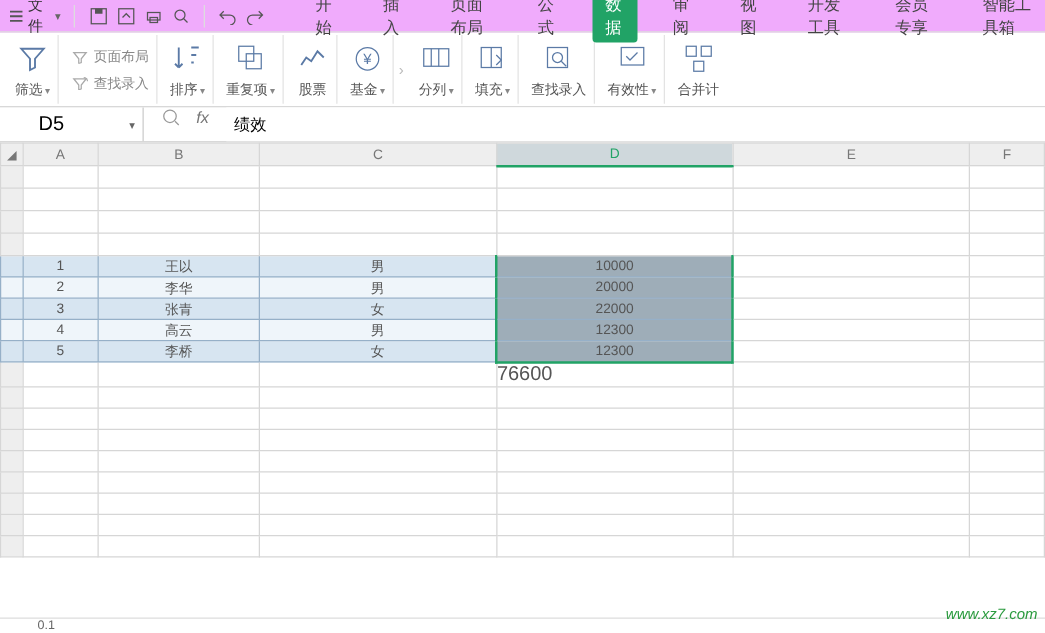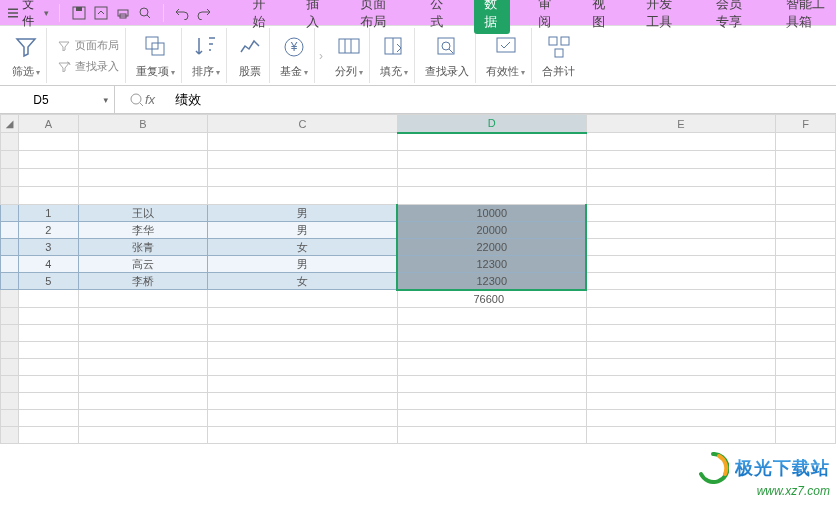--- a/index.html
+++ b/index.html
@@ -124,27 +124,27 @@
     border-right: 1px solid #ccc;
     display: flex;
     align-items: center;
     padding: 0 6px;
     justify-content: space-between;
   }
   .name-box input {
     border: none;
     width: 70px;
     text-align: center;
-    font-size: 12px;
+    font-size: 16px;
     outline: none;
   }
   .name-box .caret { font-size: 9px; color: #666; }
   .fb-icons {
     display: flex;
-    align-items: center;
+    gap: 12px;
     padding: 0 14px;
     height: 100%;
     color: #888;
     font-style: italic;
   }
   .fx { font-style: italic; font-size: 13px; color: #777; }
   .fb-input {
     flex: 1;
     border: none;
     height: 100%;
@@ -213,21 +213,21 @@
   td.selcell { background: #9eadb8 !important; }
   td.selhdr  {
     background: #e9ecef !important;
     border-top: 2px solid #21a366 !important;
     border-left: 2px solid #21a366 !important;
     border-right: 2px solid #21a366 !important;
   }
   td.sel-border-left  { border-left: 2px solid #21a366 !important; }
   td.sel-border-right { border-right: 2px solid #21a366 !important; }
   td.sel-border-bottom{ border-bottom: 2px solid #21a366 !important; }
-  .sum-row td { text-align: center; padding-right: 6px; font-size: 11px; }
+  .sum-row td { text-align: left; padding-right: 6px; font-size: 16px; }
   .rowhdr.active { background: #cfd8dc; color: #21a366; }
   .footer-row td { height: 17px; }
   .tiny-bar {
     position: absolute;
     bottom: 0;
     left: 0;
     right: 0;
     height: 12px;
     border-top: 1px solid #ddd;
     display: flex;
@@ -342,33 +342,33 @@
       <svg width="14" height="12" viewBox="0 0 14 12">
           <path d="M2 3h10l-4 5v3l-2 1V8z" fill="none" stroke="#aaa"></path>
           <path d="M10 2a3 3 0 013 3" fill="none" stroke="#aaa"></path>
         </svg>
       <span>查找录入</span>
     </div>
   </div>
   <div class="ribbon-group">
     <span class="big-icon">
       <svg width="26" height="26" viewBox="0 0 26 26">
+          <path d="M6 4v16m0 0l-3-3m3 3l3-3M16 4h6M16 10h4M16 16h2" stroke="#5b7aa6" stroke-width="1.5" fill="none"></path>
+        </svg>
+    </span>
+    <span class="glabel"><span>排序</span><span class="caret">▾</span></span>
+  </div>
+  <div class="ribbon-group">
+    <span class="big-icon">
+      <svg width="26" height="26" viewBox="0 0 26 26">
           <rect x="3" y="3" width="12" height="12" fill="none" stroke="#5b7aa6"></rect>
           <rect x="9" y="9" width="12" height="12" fill="none" stroke="#5b7aa6"></rect>
         </svg>
     </span>
     <span class="glabel"><span>重复项</span><span class="caret">▾</span></span>
-  </div>
-  <div class="ribbon-group">
-    <span class="big-icon">
-      <svg width="26" height="26" viewBox="0 0 26 26">
-          <path d="M6 4v16m0 0l-3-3m3 3l3-3M16 4h6M16 10h4M16 16h2" stroke="#5b7aa6" stroke-width="1.5" fill="none"></path>
-        </svg>
-    </span>
-    <span class="glabel"><span>排序</span><span class="caret">▾</span></span>
   </div>
   <div class="ribbon-group">
     <span class="big-icon">
       <svg width="26" height="26" viewBox="0 0 26 26">
           <path d="M4 18l4-6 4 3 5-8 5 5" fill="none" stroke="#5b7aa6" stroke-width="1.5"></path>
         </svg>
     </span>
     <span class="glabel">股票</span>
   </div>
   <div class="ribbon-group">
@@ -615,25 +615,19 @@
           <td class="rowhdr"></td>
           <td></td>
           <td></td>
           <td></td>
           <td></td>
           <td></td>
           <td></td>
         </tr>
 </tbody>
     </table>
+<div class="tiny-bar">
+  <span>0.1</span>
+</div>
 <div class="watermark">
-  <div class="wm-logo">
-    <span class="wm-swirl">
-      <svg width="32" height="32" viewBox="0 0 32 32">
-        <path d="M16 2 A14 14 0 1 1 4 22" fill="none" stroke="#2aa13a" stroke-width="4" stroke-linecap="round"></path>
-        <path d="M22 4 A14 14 0 0 1 28 22" fill="none" stroke="#f5a623" stroke-width="4" stroke-linecap="round"></path>
-      </svg>
-    </span>
-    <span class="wm-text">极光下载站</span>
-  </div>
   <span class="wm-url">www.xz7.com</span>
 </div>
 </div>
 
 </body></html>

